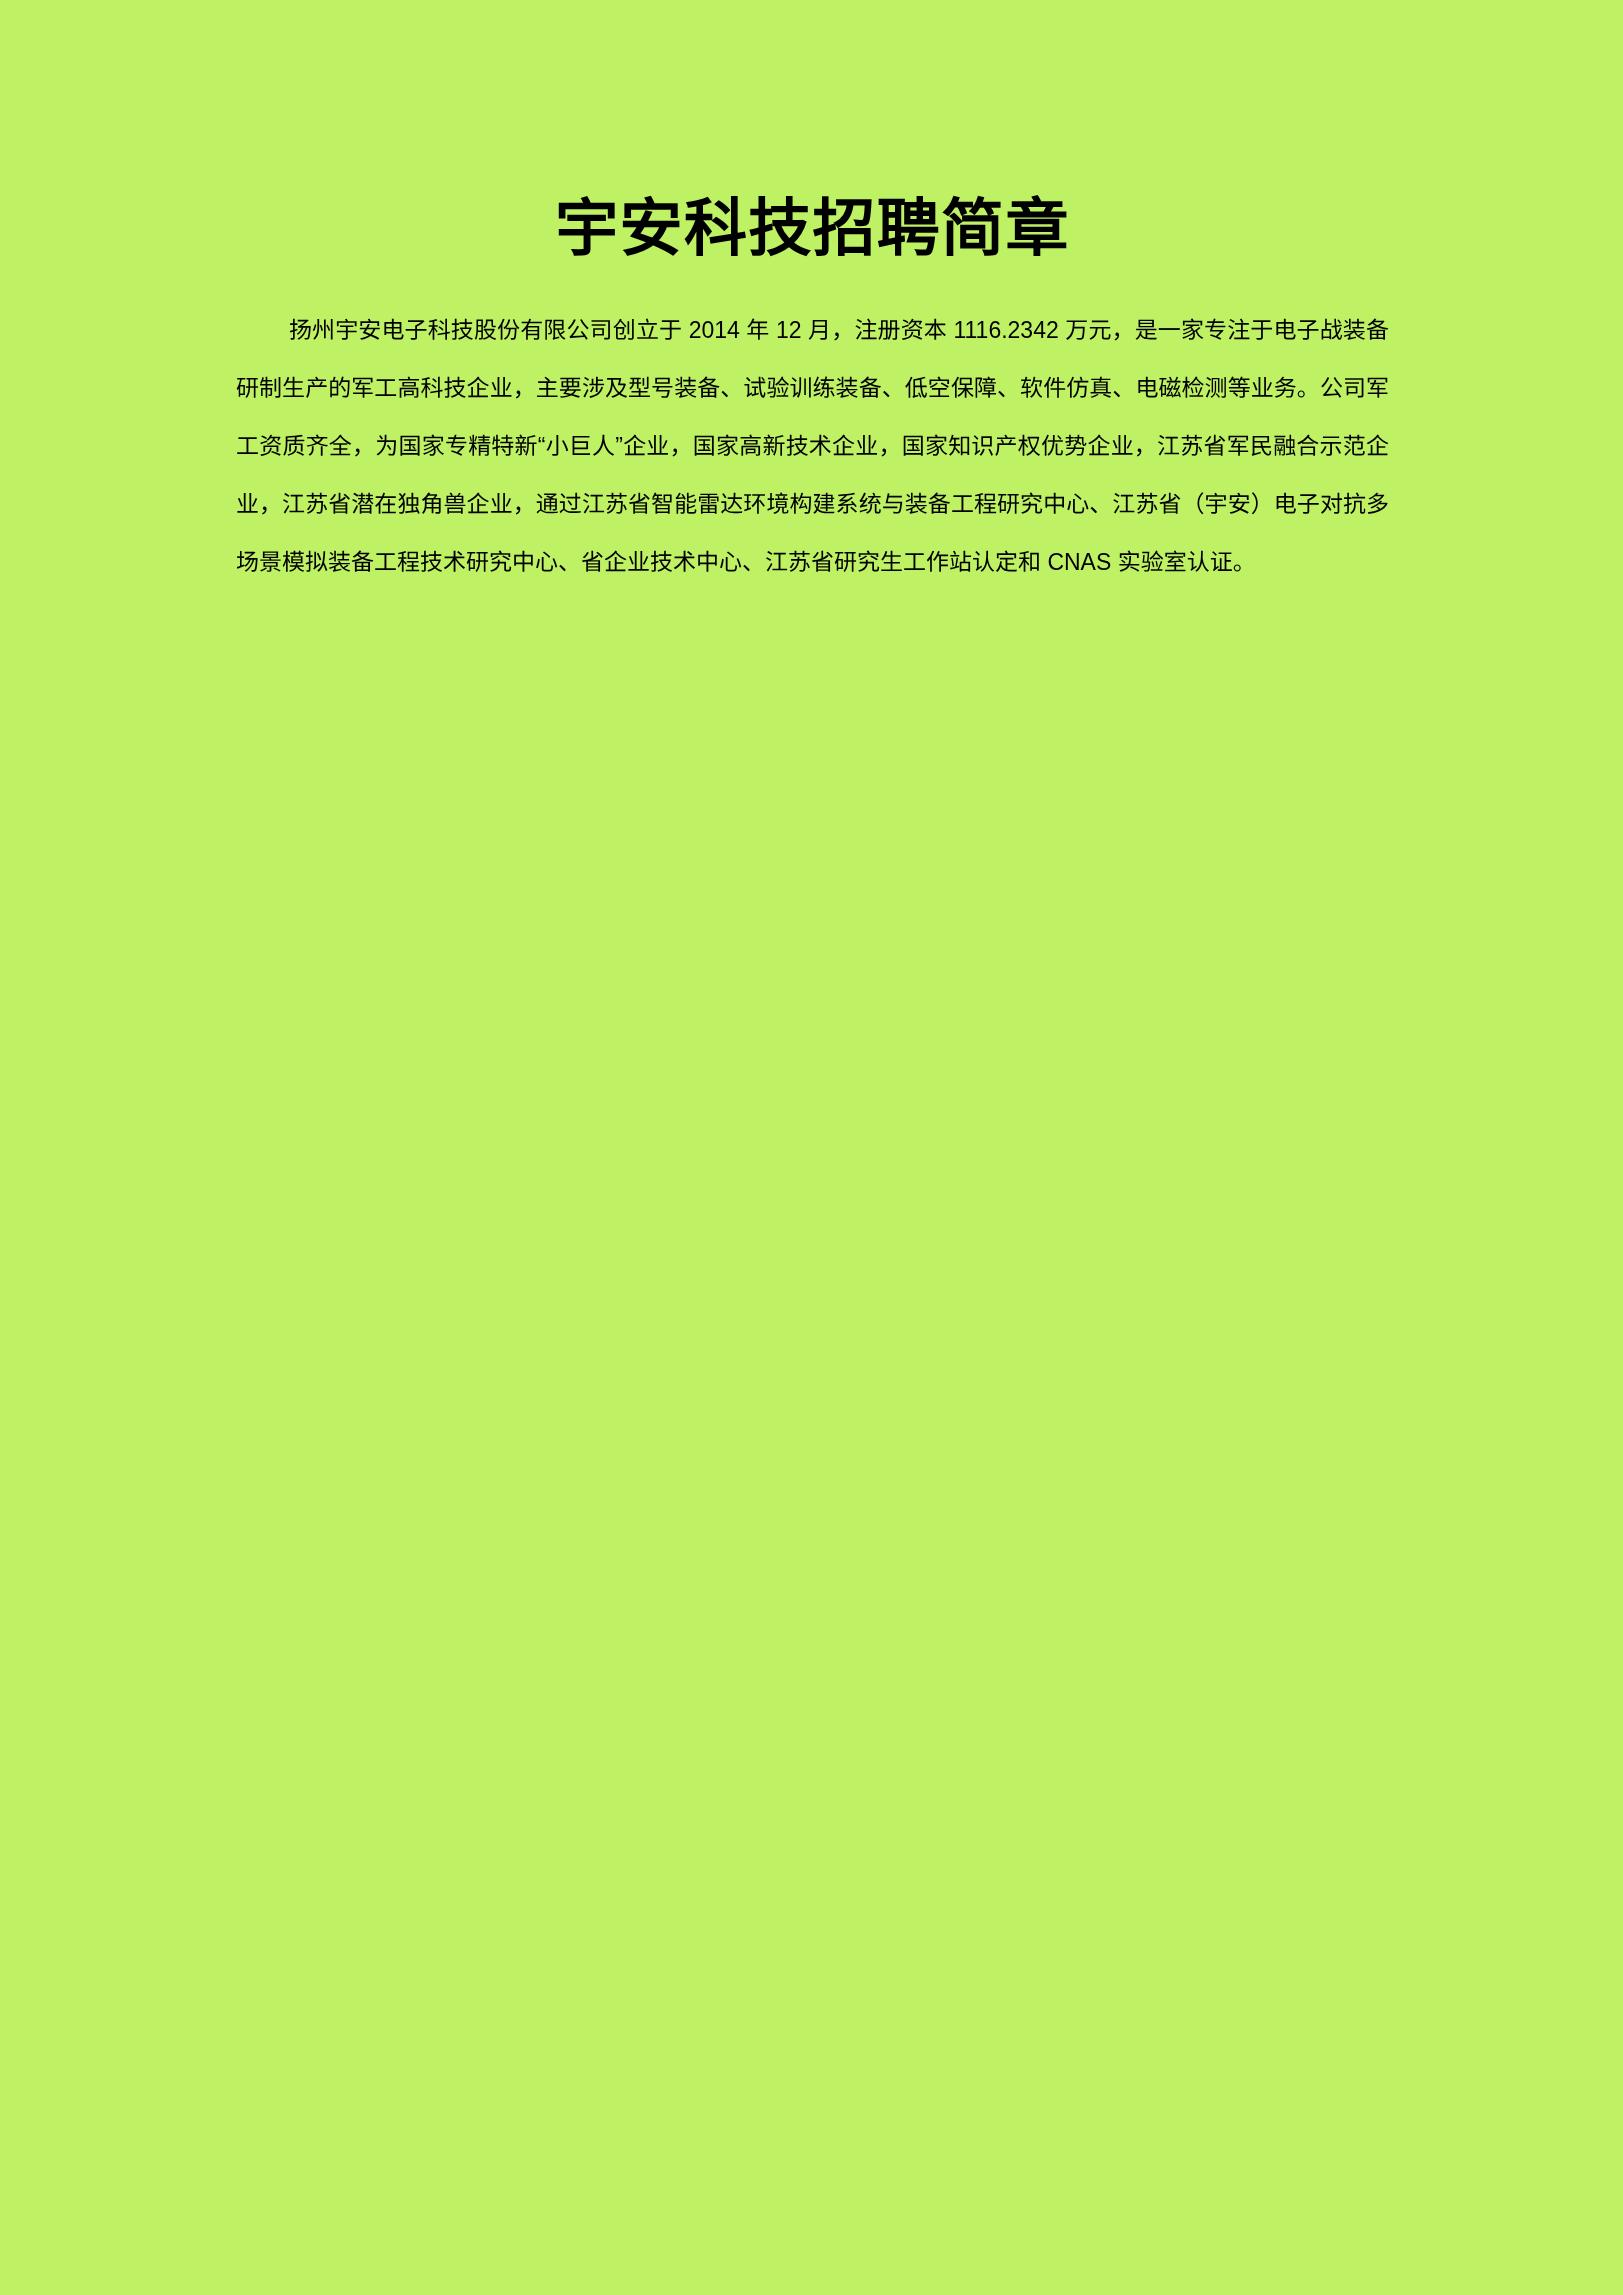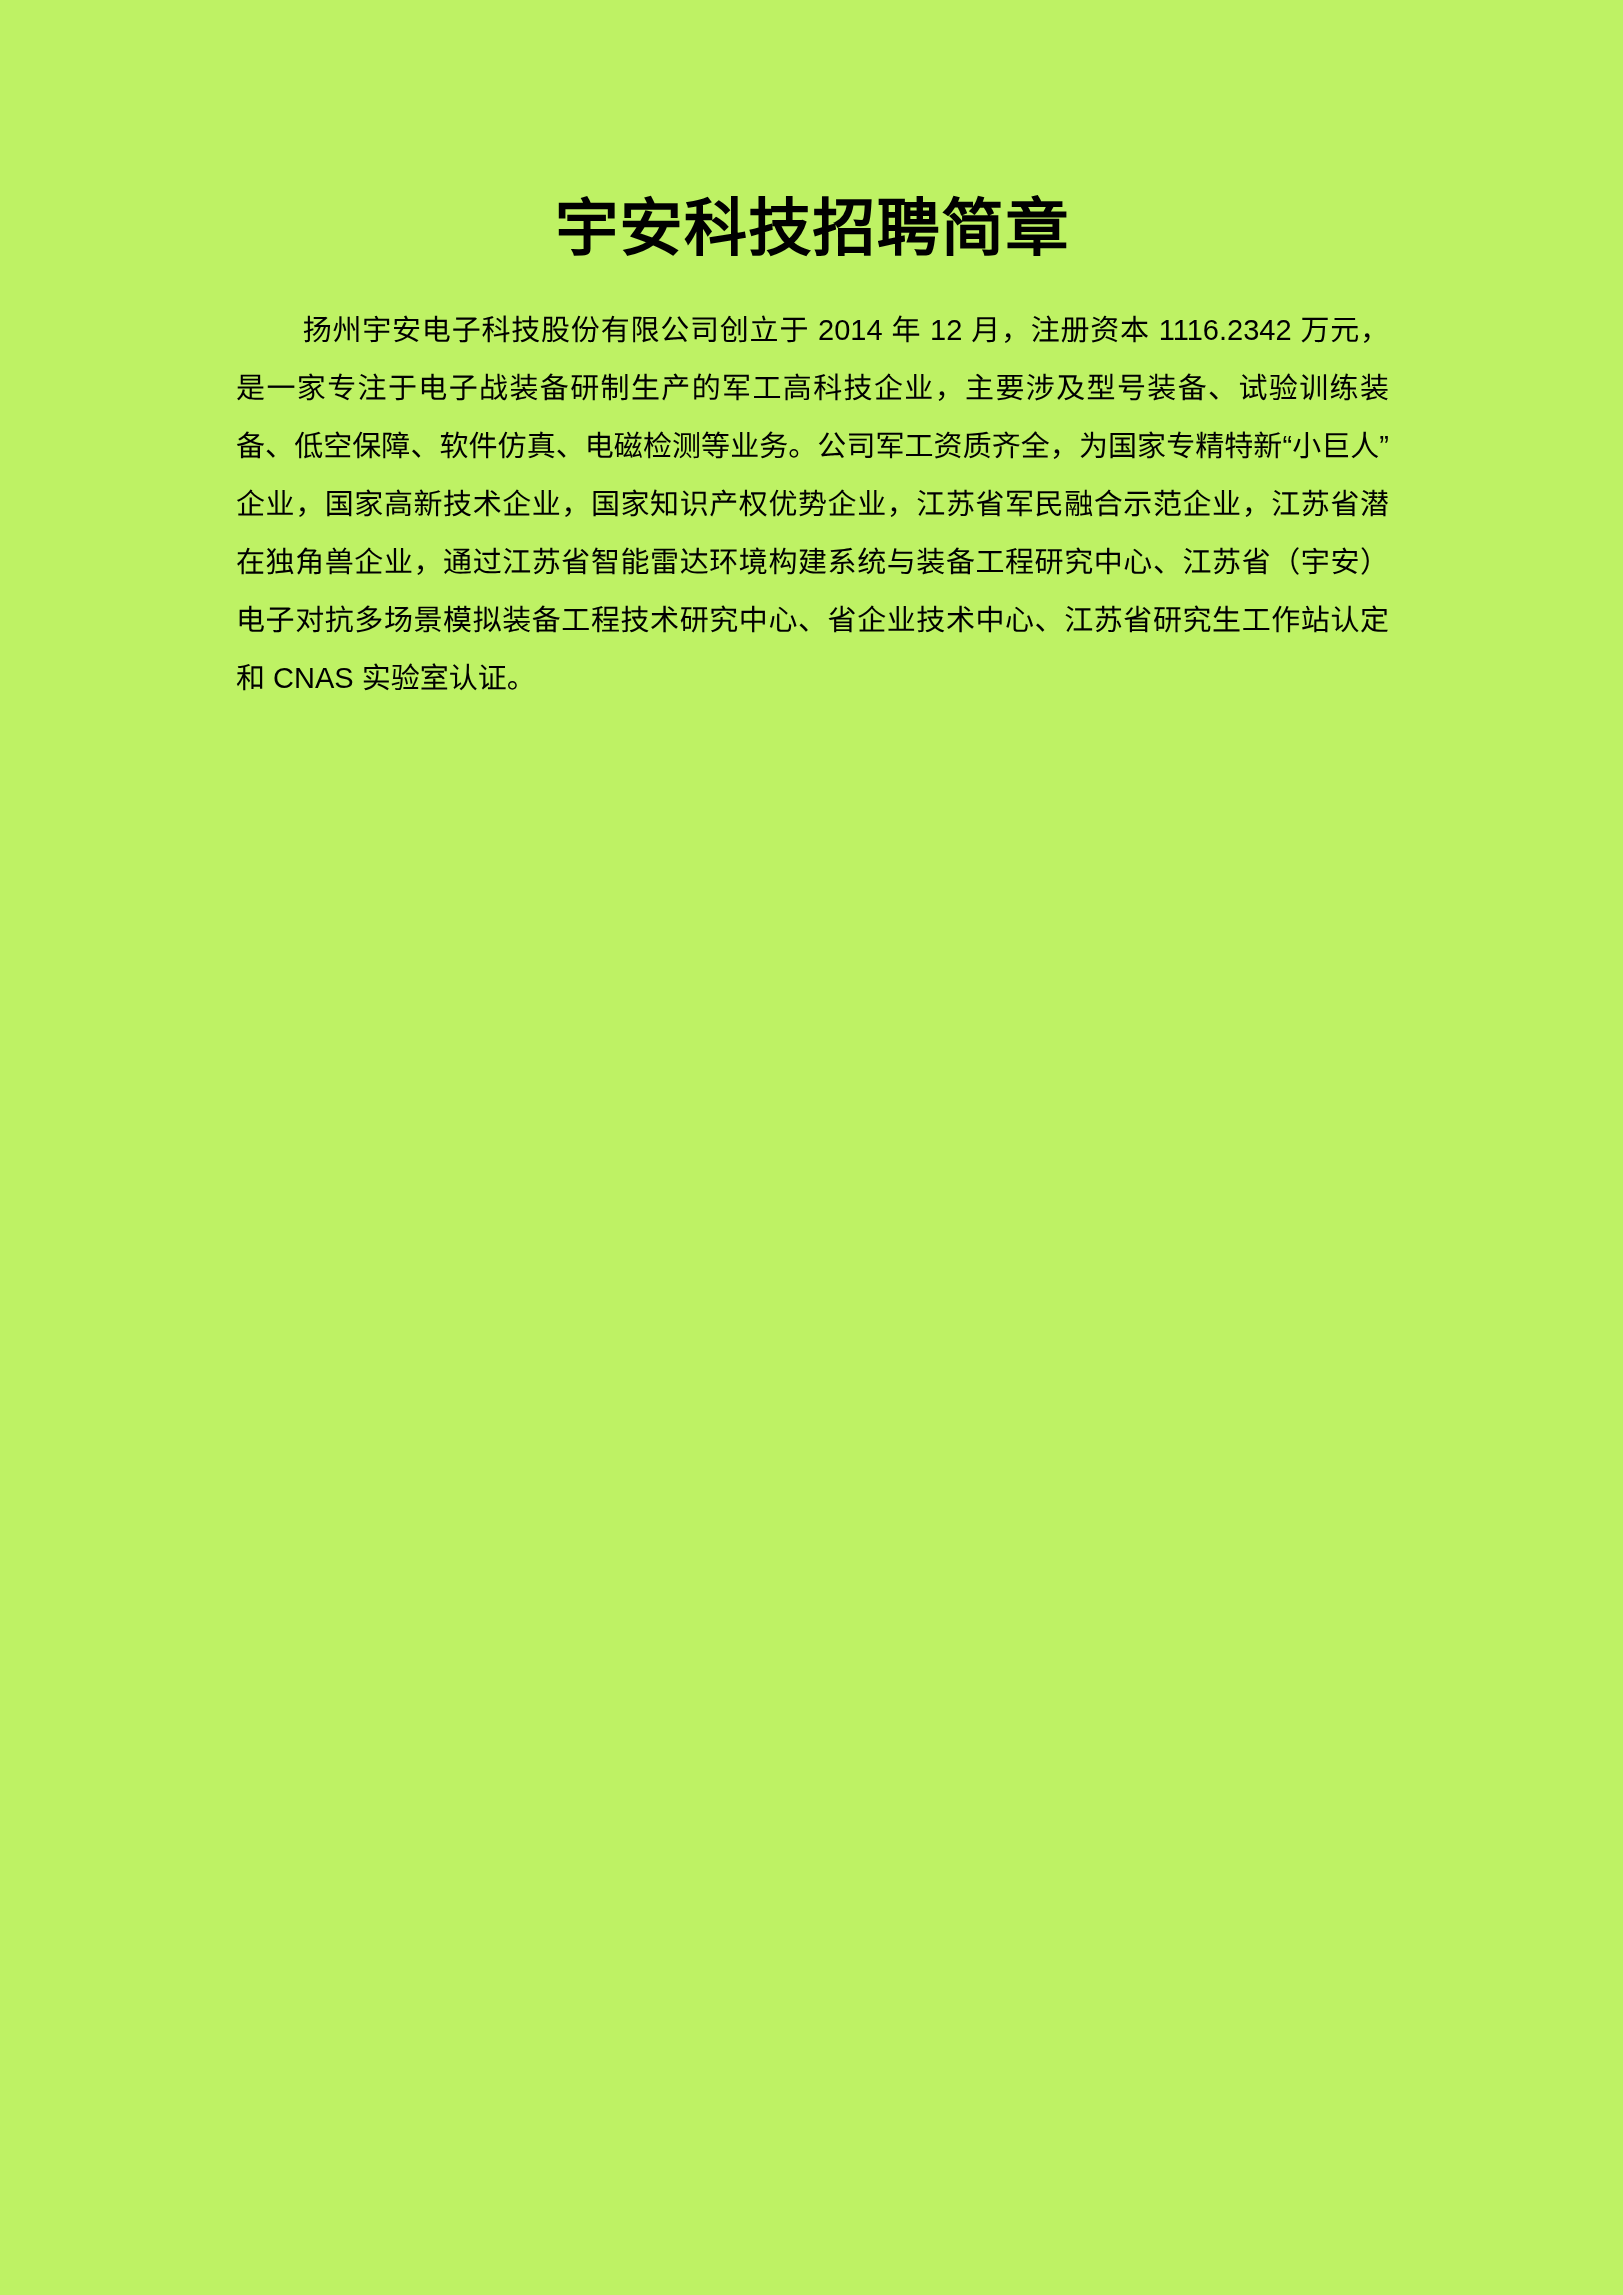--- a/index.html
+++ b/index.html
@@ -37,21 +37,21 @@
     font-weight: 700;
     font-size: 41px;
     line-height: 52px;
     text-align: left;
     color: #000000;
   }
   .body-text p {
     margin: 0;
     font-family: "Liberation Sans", "DejaVu Sans", sans-serif;
     font-weight: 400;
-    font-size: 29px;
+    font-size: 23px;
     line-height: 58px;
     text-align: justify;
     text-justify: inter-ideograph;
     text-indent: 2.3em;
     word-break: break-all;
     color: #000000;
   }
 </style>
 </head>
 <body>

